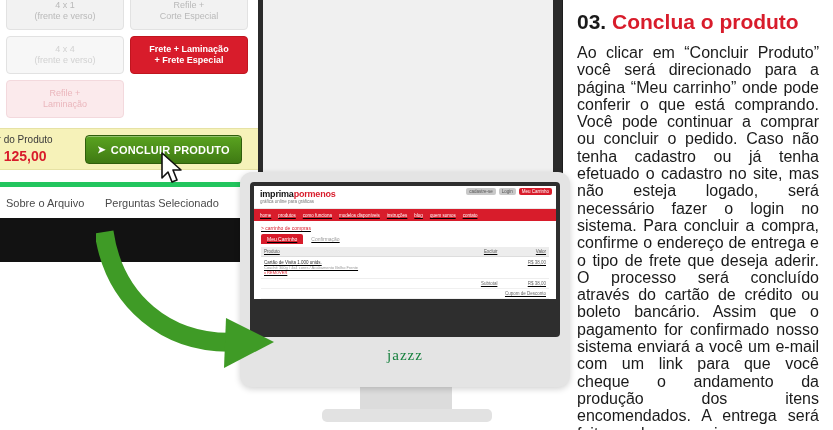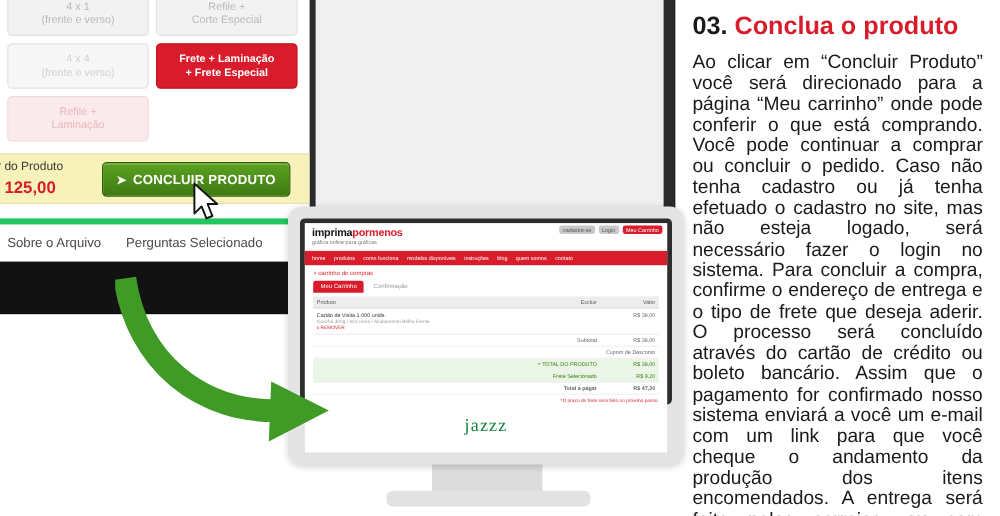--- a/index.html
+++ b/index.html
@@ -188,23 +188,24 @@
     left: 10px; top: 10px;
     width: 310px; height: 155px;
     background: #2e2e2e;
     border-radius: 4px;
     padding: 4px;
     box-sizing: border-box;
   }
   #imac .screen {
     position: absolute;
     left: 14px; top: 14px;
-    width: 302px; height: 191px;
+    width: 302px; height: 113px;
     background: #ffffff;
     overflow: hidden;
+    text-decoration: underline;
   }
   #imac .brand {
     position: absolute;
     left: 0; right: 0; top: 175px;
     text-align: center;
     font-size: 15px;
     letter-spacing: 1px;
     color: #15803d;
     font-family: Liberation Serif, serif;
   }

